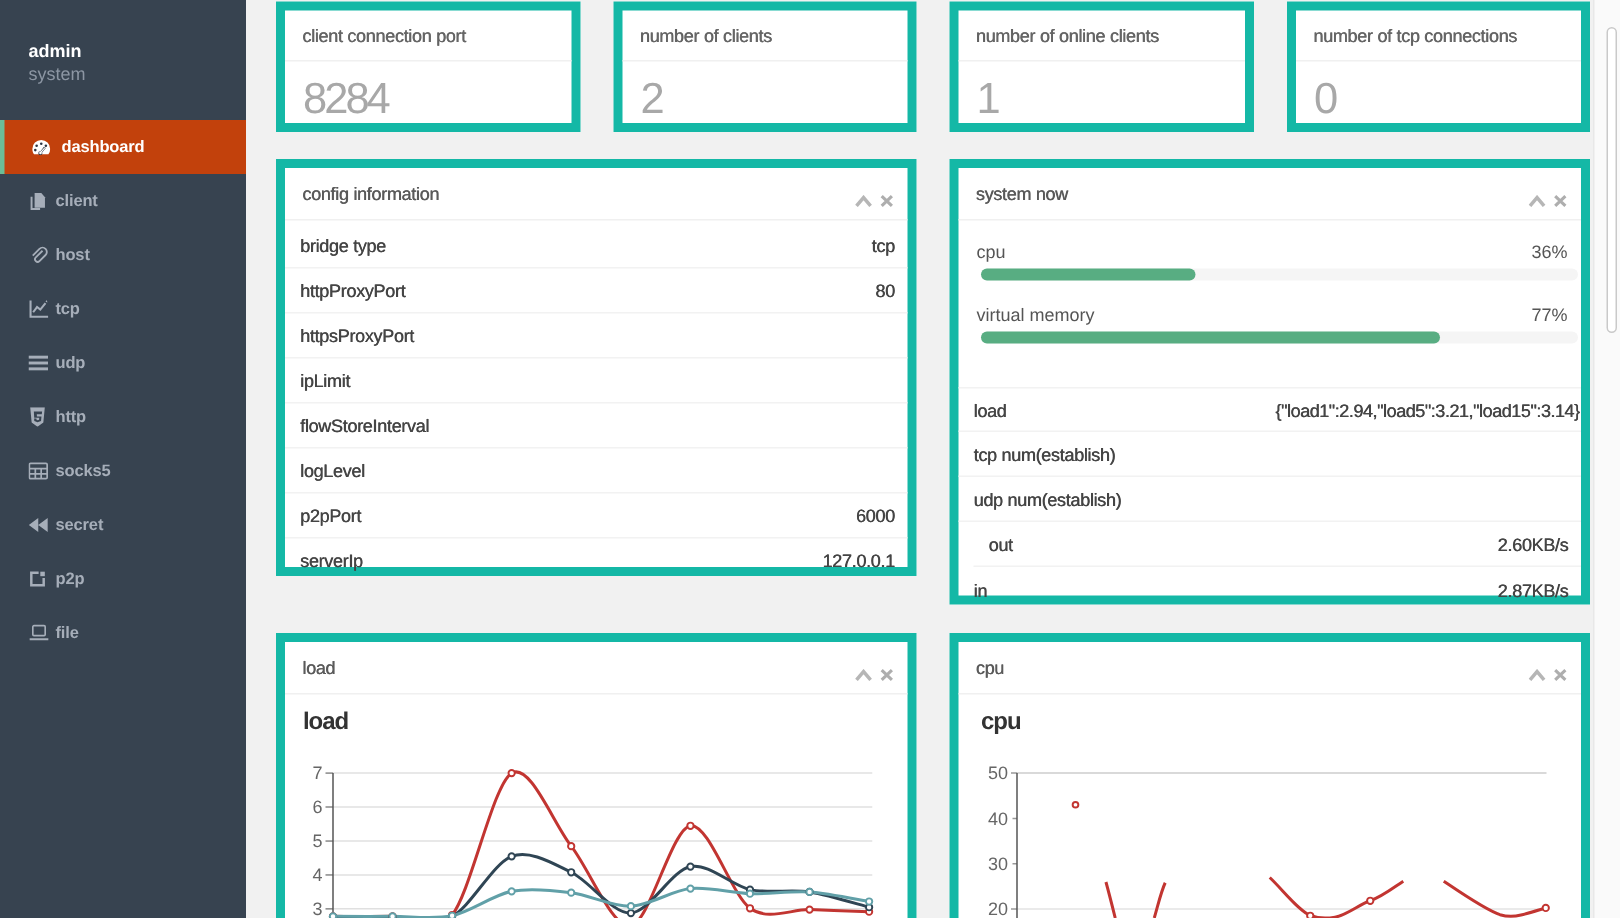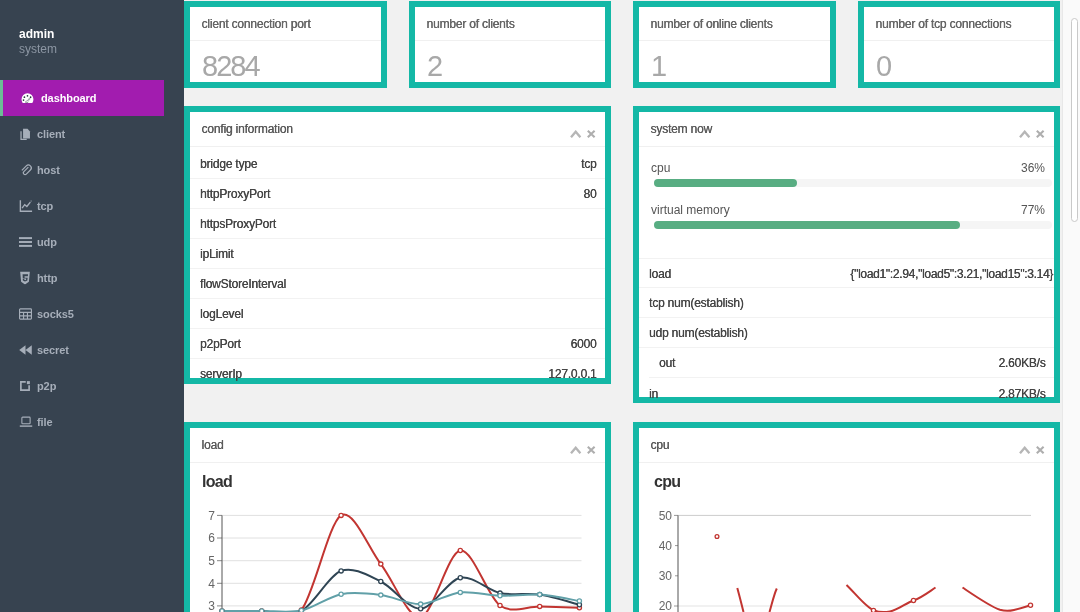--- a/index.html
+++ b/index.html
@@ -1,26 +1,26 @@
 <!DOCTYPE html>
 <html><head>
 <meta charset="utf-8">
 <style>
 * { margin:0; padding:0; box-sizing:border-box; }
 html,body { width:1080px; height:612px; overflow:hidden; }
 body { font-family:"Liberation Sans", sans-serif; background:#f1f1f1; position:relative; }
 .abs { position:absolute; }
 
-#sidebar { position:absolute; left:0; top:0; width:184px; height:612px; background:#374350; }
+#sidebar { position:absolute; left:0; top:0; width:164px; height:612px; background:#374350; }
 #sb-admin { position:absolute; left:19px; top:27px; color:#fff; font-weight:bold; font-size:12px; }
 #sb-system { position:absolute; left:19px; top:42px; color:#8c96a3; font-size:12px; }
 .mitem { position:absolute; left:0; width:164px; height:36px; color:#a6aeb9; font-size:11px; font-weight:bold; letter-spacing:-0.1px; }
 .mitem .txt { position:absolute; left:37px; top:50%; transform:translateY(-50%); }
 .mitem svg { position:absolute; left:19px; top:50%; transform:translateY(-50%); }
-.mitem.active { background:#a21caf; border-left:3px solid #6cbd96; color:#fff; }
+.mitem.active { background:#c2410c; border-left:3px solid #6cbd96; color:#fff; }
 .mitem.active .txt { left:38px; }
 .mitem.active svg { left:18px; }
 
 .card { position:absolute; background:#fff; border:6px solid #14b8a6; }
 .chead { position:absolute; left:0; top:0; right:0; height:35px; border-bottom:1px solid #f0f0f0; }
 .statcard .chead { height:34px; }
 .chead .t { position:absolute; left:11.5px; top:50%; transform:translateY(-50%); font-size:12px; letter-spacing:-0.2px; color:#5a5a5a; text-shadow:0.3px 0 0 #5a5a5a; }
 .tools { position:absolute; right:9.5px; top:18px; }
 .row13 { position:absolute; left:0; right:0; height:30px; border-bottom:1px solid #f2f2f2; font-size:12px; letter-spacing:-0.2px; color:#454545; text-shadow:0.3px 0 0 #454545; }
 .row13 .l { position:absolute; left:10px; top:calc(50% + 0.6px); transform:translateY(-50%); }

